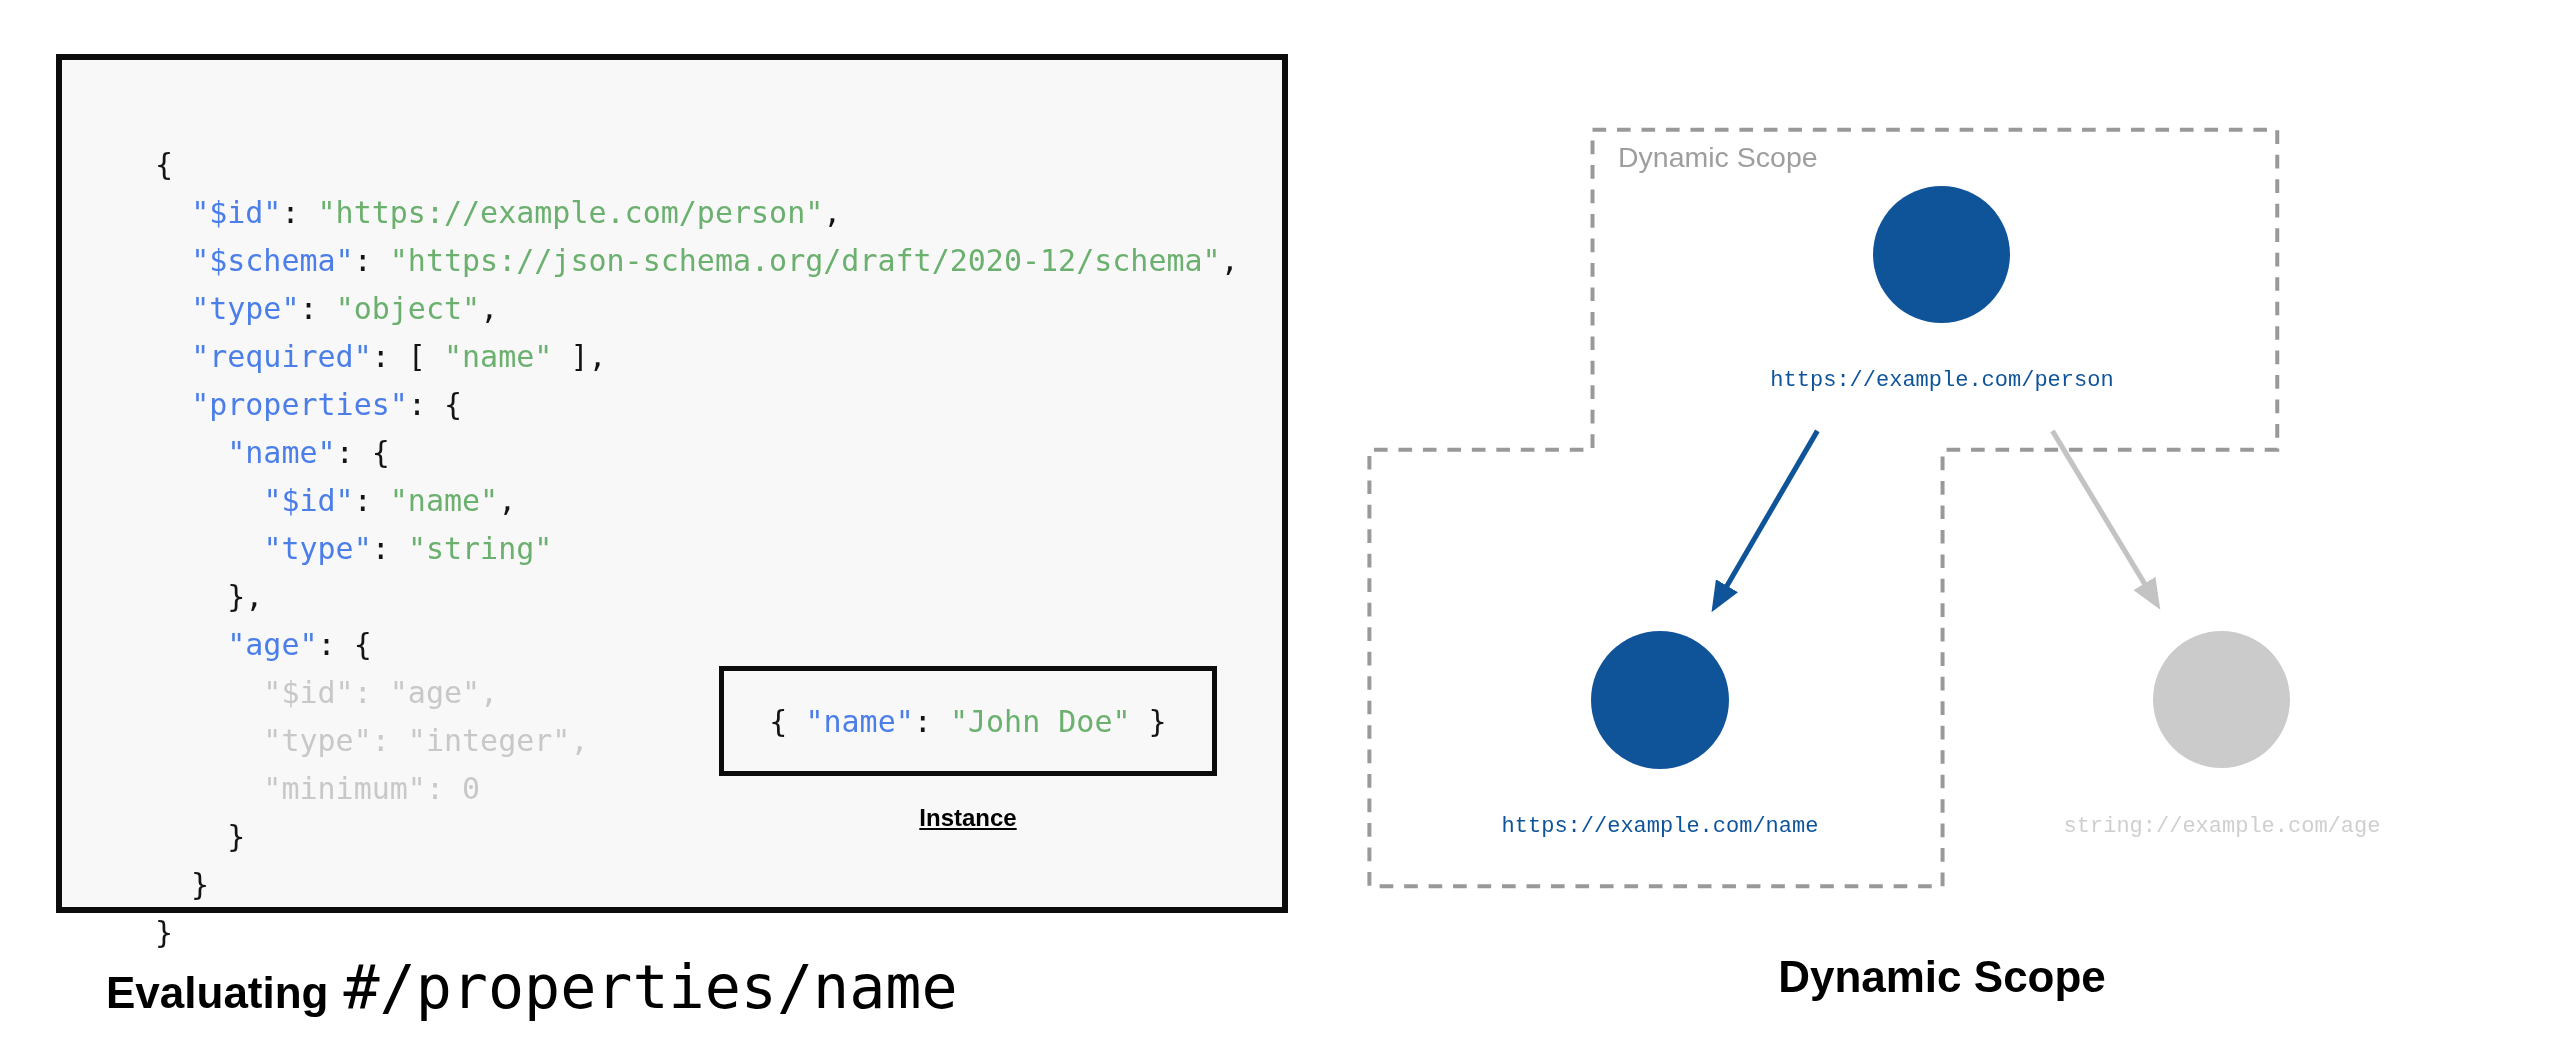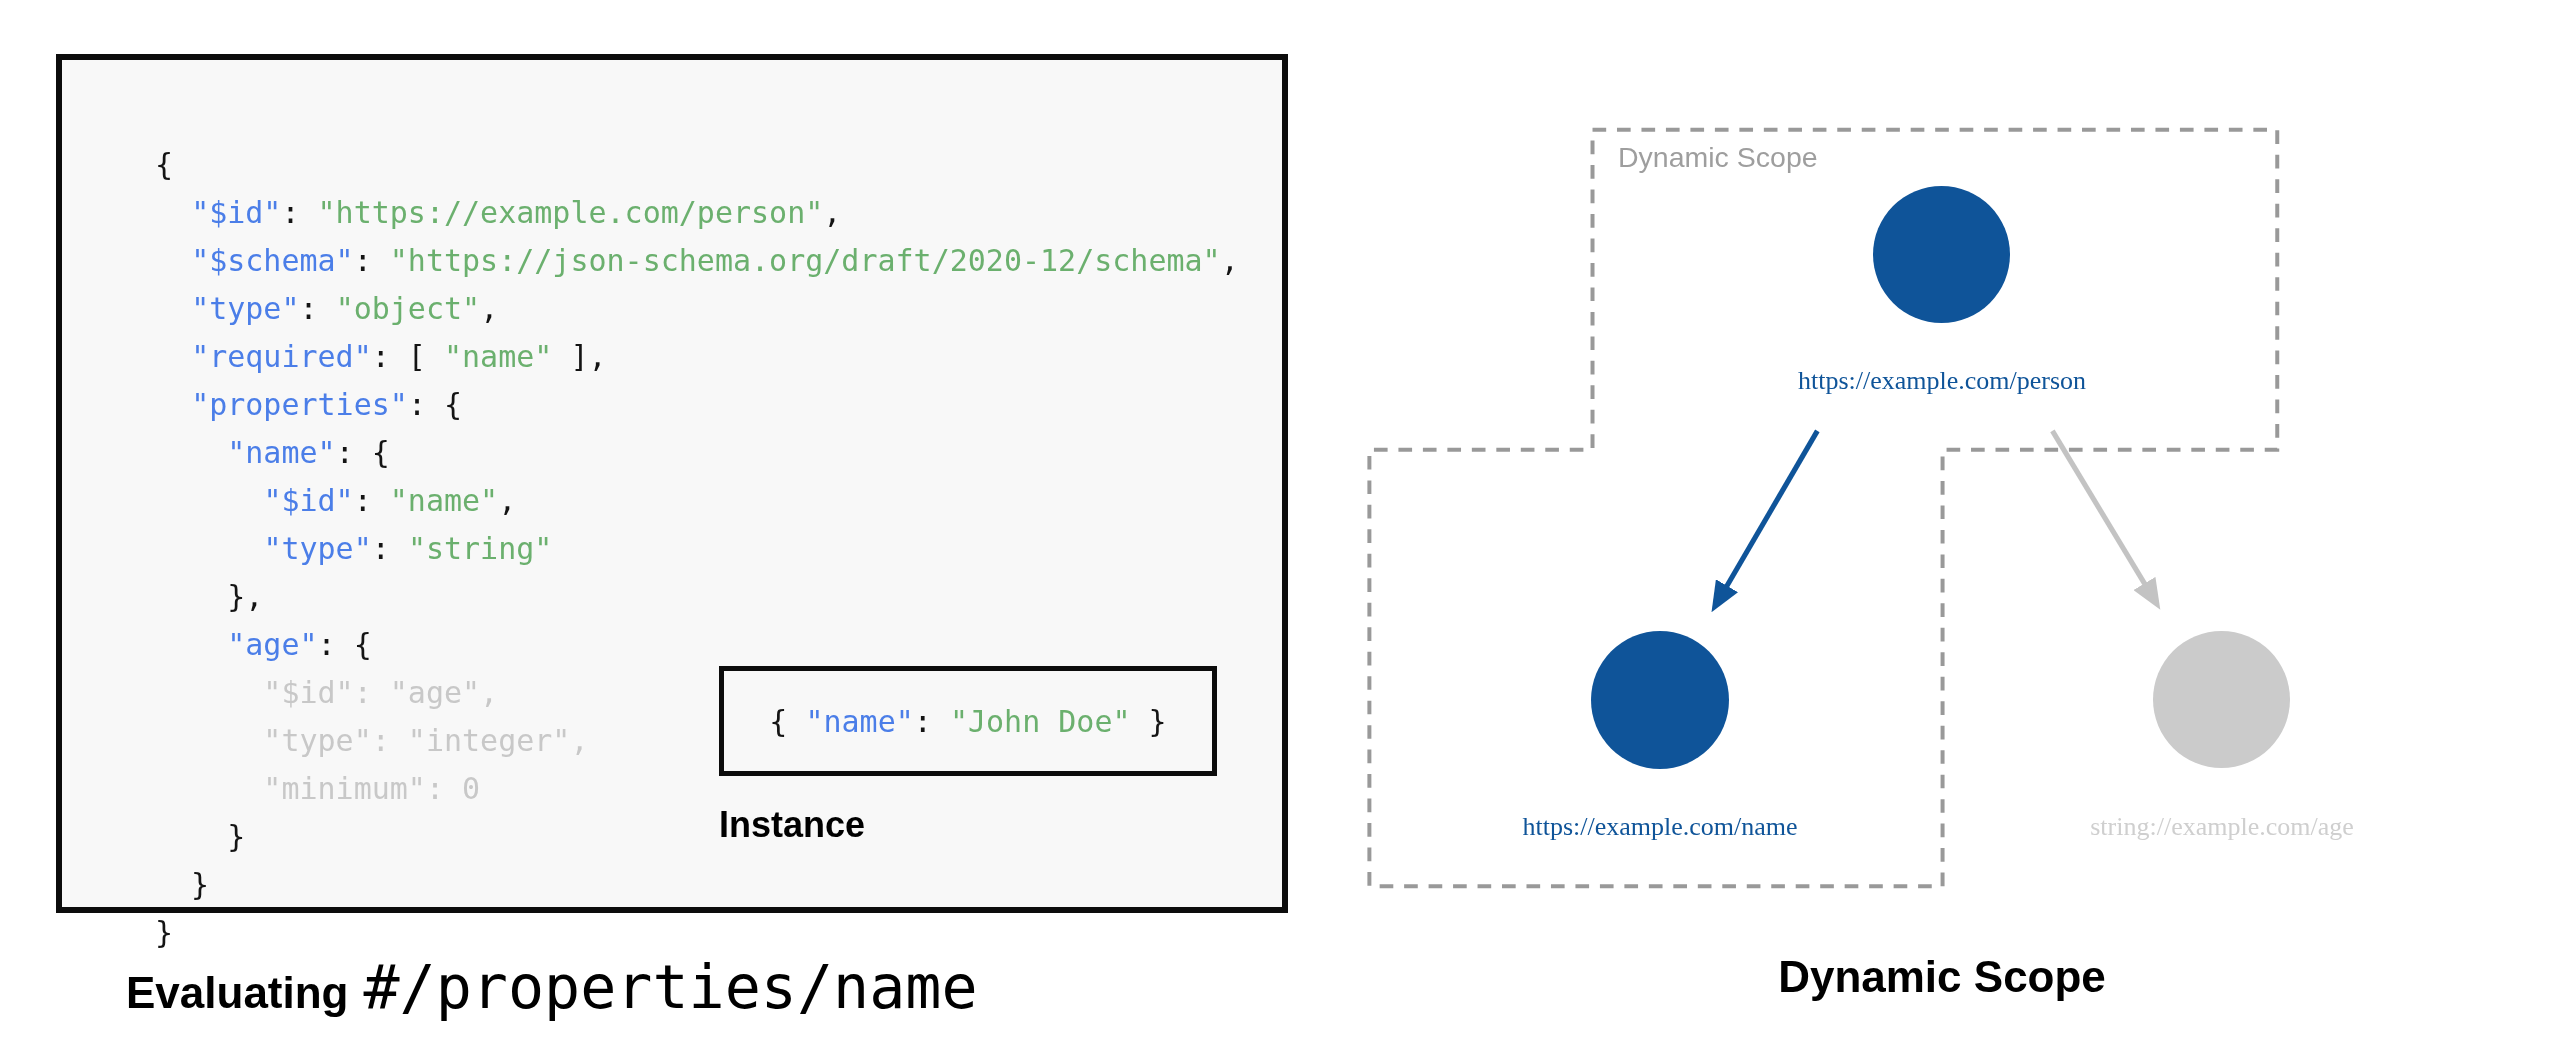--- a/index.html
+++ b/index.html
@@ -40,45 +40,45 @@
     position:absolute;left:719px;top:666px;width:498px;height:110px;
     box-sizing:border-box;border:5.7px solid var(--panel-border);
     display:flex;align-items:center;justify-content:center;
   }
   .instance-code{
     font-family:"DejaVu Sans Mono", monospace;
     font-size:30px;white-space:pre;
   }
   .instance-label{
     position:absolute;left:719px;top:804px;width:498px;
-    text-align:left;font-weight:bold;font-size:36px;color:var(--caption-text);
+    text-align:center;font-weight:bold;font-size:24px;color:var(--caption-text);text-decoration:underline;
   }
 
   .caption-left{
-    position:absolute;left:126px;top:952px;
+    position:absolute;left:106px;top:952px;
     display:flex;align-items:baseline;color:var(--caption-text);
   }
   .caption-left .cap-bold{font-weight:bold;font-size:44px;margin-right:15px;}
   .caption-left .cap-mono{font-family:"DejaVu Sans Mono", monospace;font-size:60px;}
 
   
   .overlay-svg{position:absolute;left:0;top:0;width:2576px;height:1053px;}
 
   .scope-label{
     position:absolute;left:1618px;top:141px;
     font-size:28.5px;color:var(--scope-label);
   }
   .node{position:absolute;border-radius:50%;}
   .node-person{left:1873px;top:186px;width:137px;height:137px;background:var(--node-active);}
   .node-name{left:1591px;top:631px;width:138px;height:138px;background:var(--node-active);}
   .node-age{left:2153px;top:631px;width:137px;height:137px;background:var(--node-inactive);}
 
   .node-url{
     position:absolute;transform:translateX(-50%);
-    font-family:Liberation Serif, serif;font-size:26px;line-height:34px;white-space:nowrap;
+    font-family:Liberation Mono, monospace;font-size:22px;line-height:34px;white-space:nowrap;
   }
   .url-person{left:1942px;top:364px;color:var(--url-active);}
   .url-name{left:1660px;top:810px;color:var(--url-active);text-align:right;}
   .url-age{left:2222px;top:810px;color:var(--url-inactive);}
 
   .caption-right{
     position:absolute;left:1942px;top:952px;transform:translateX(-50%);
     font-weight:bold;font-size:44px;color:var(--caption-text);white-space:nowrap;
   }
 </style>

